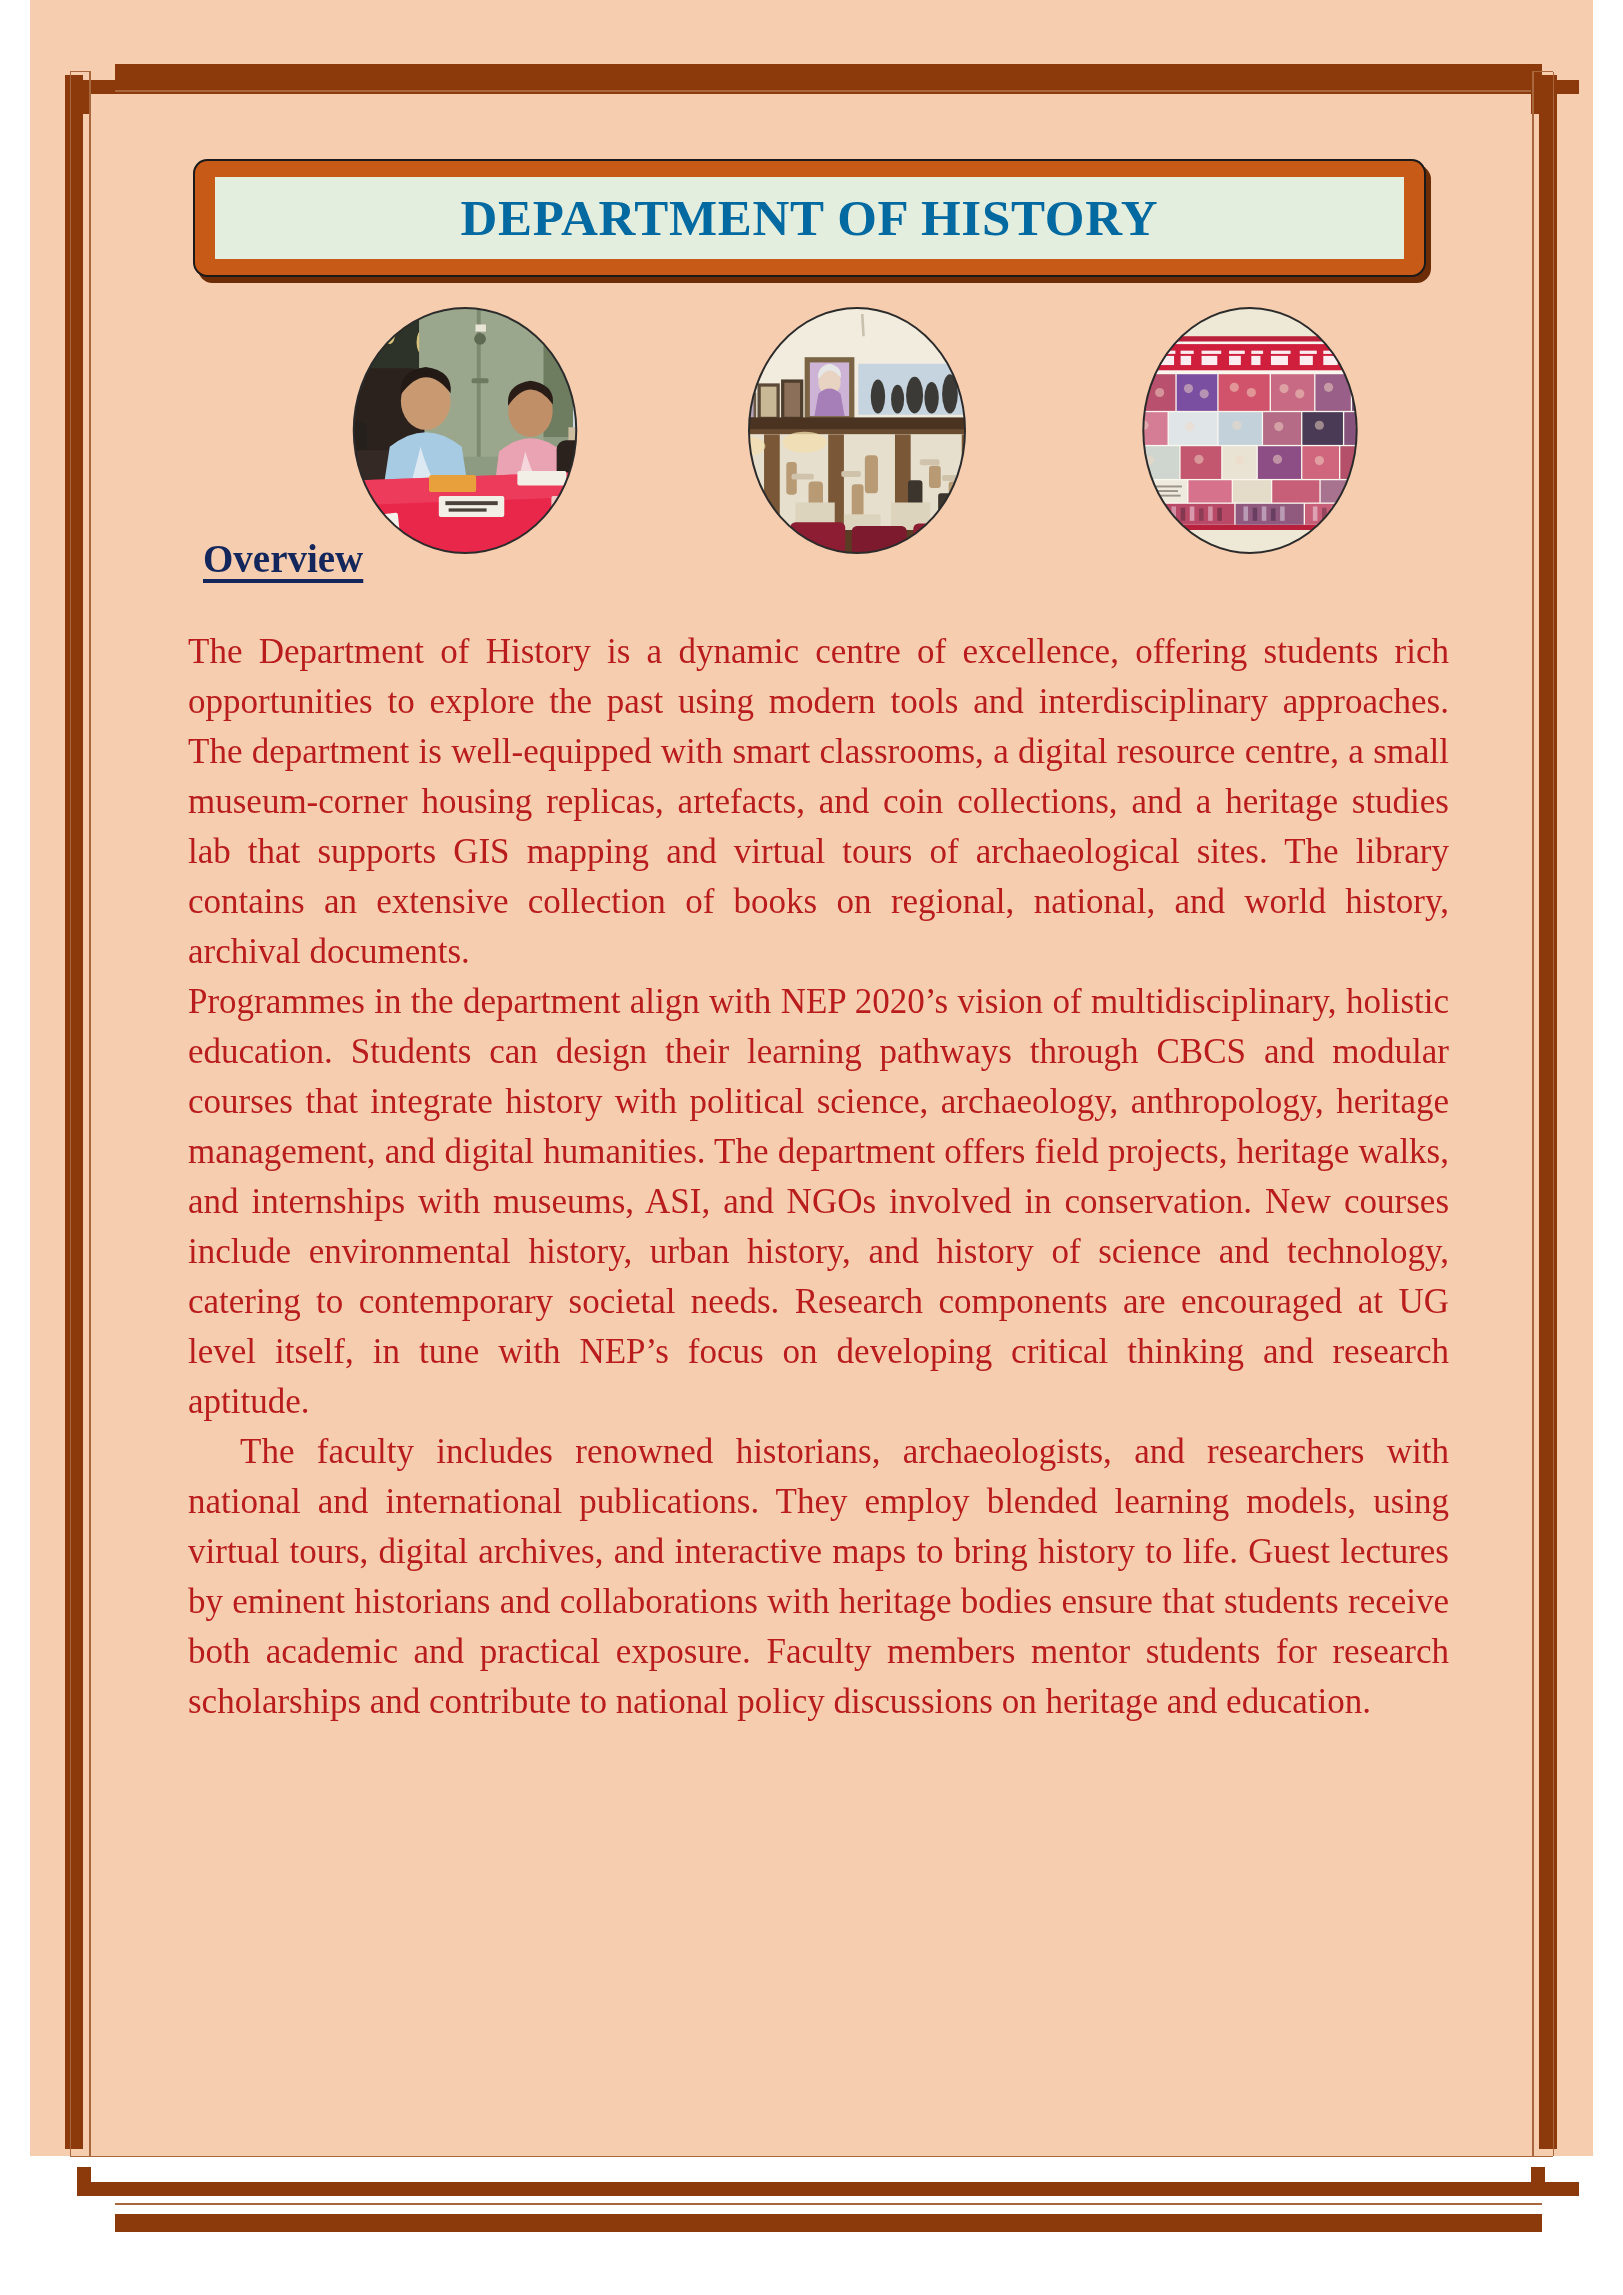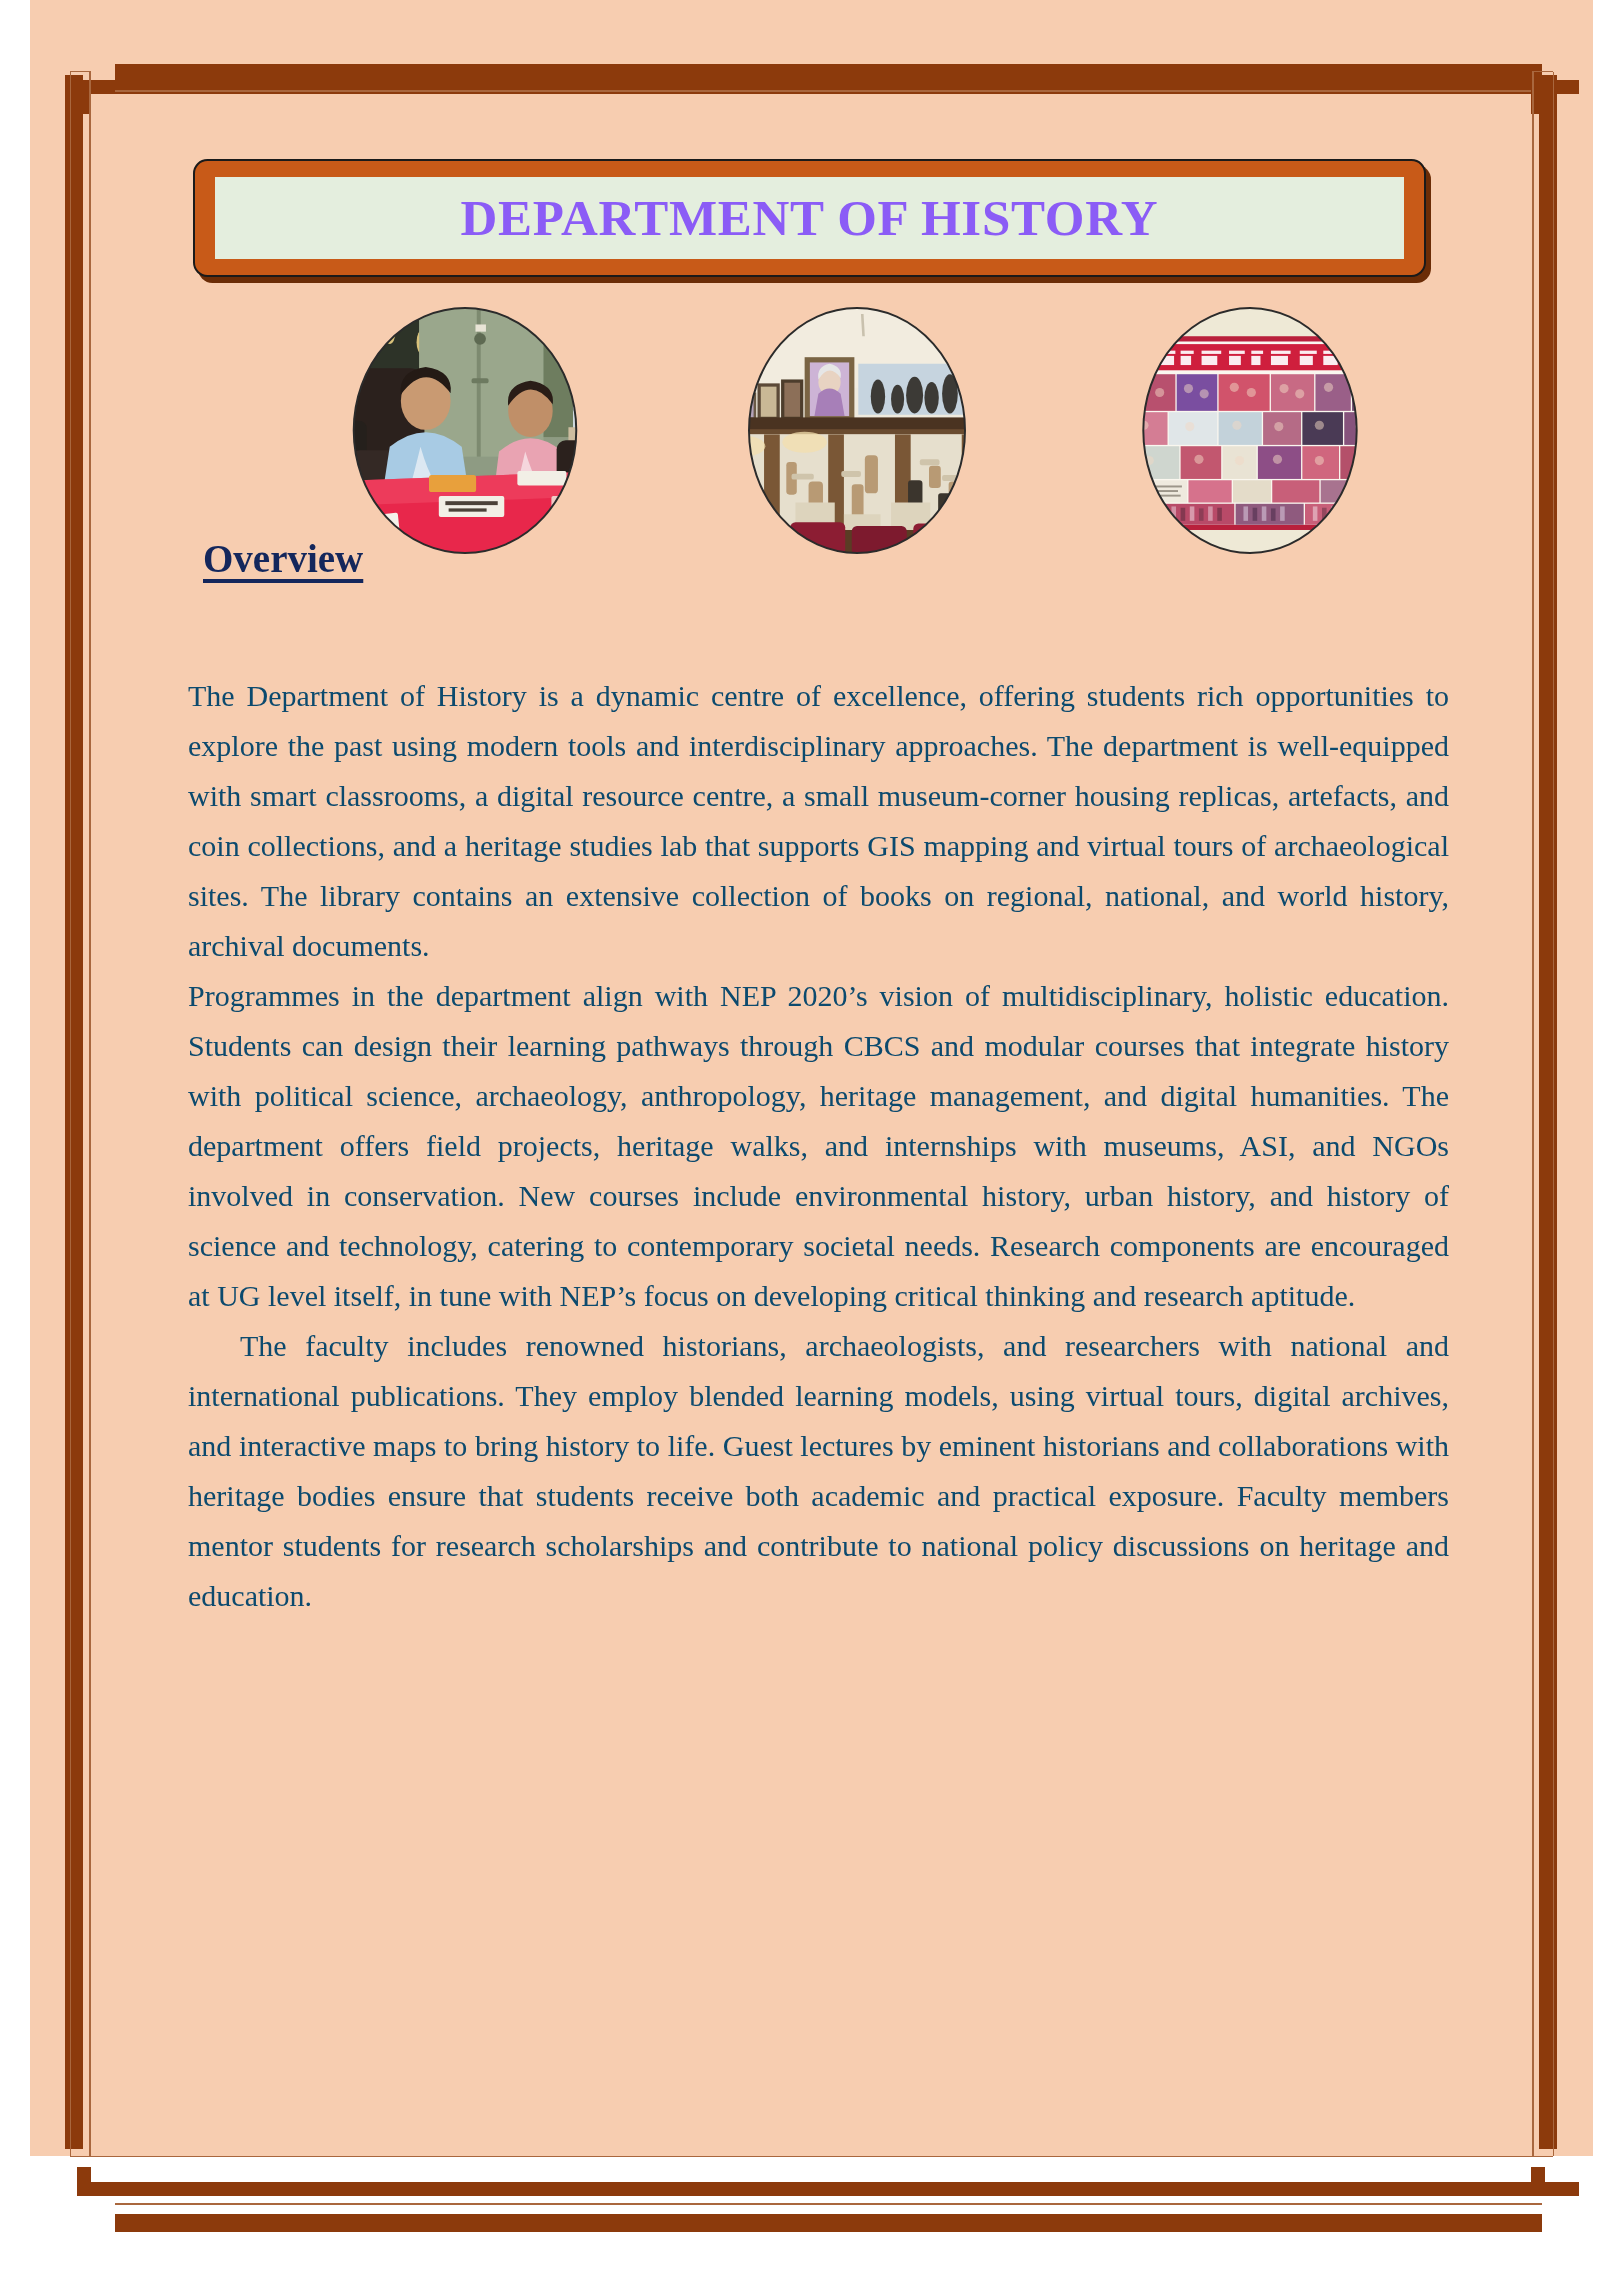--- a/index.html
+++ b/index.html
@@ -116,21 +116,21 @@
     background: #e4eede;
     display: flex;
     align-items: center;
     justify-content: center;
   }
   .banner-title {
     font-family: "Liberation Serif", "DejaVu Serif", serif;
     font-weight: bold;
     font-size: 51px;
     letter-spacing: 0.7px;
-    color: #8b5cf6;
+    color: #0369a1;
     white-space: nowrap;
   }
 
   
   .photo-strip {
     position: absolute;
     left: 301px;
     top: 306px;
     width: 1112px;
     height: 249px;
@@ -162,26 +162,25 @@
     text-decoration-thickness: 3.9px;
   }
 
   
   .body-text {
     position: absolute;
     left: 188px;
     top: 627px;
     width: 1261px;
     font-family: "Liberation Serif", "DejaVu Serif", serif;
-    font-size: 30px;
+    font-size: 35px;
     line-height: 50px;
-    color: #0c4a6e;
+    color: #b91c1c;
     text-align: justify;
     text-justify: inter-word;
-    margin-top: 44px;
   }
   .body-text p {
     margin: 0 0 0 0;
   }
   .body-text p.indented {
     text-indent: 52px;
   }
 </style>
 </head>
 <body>

